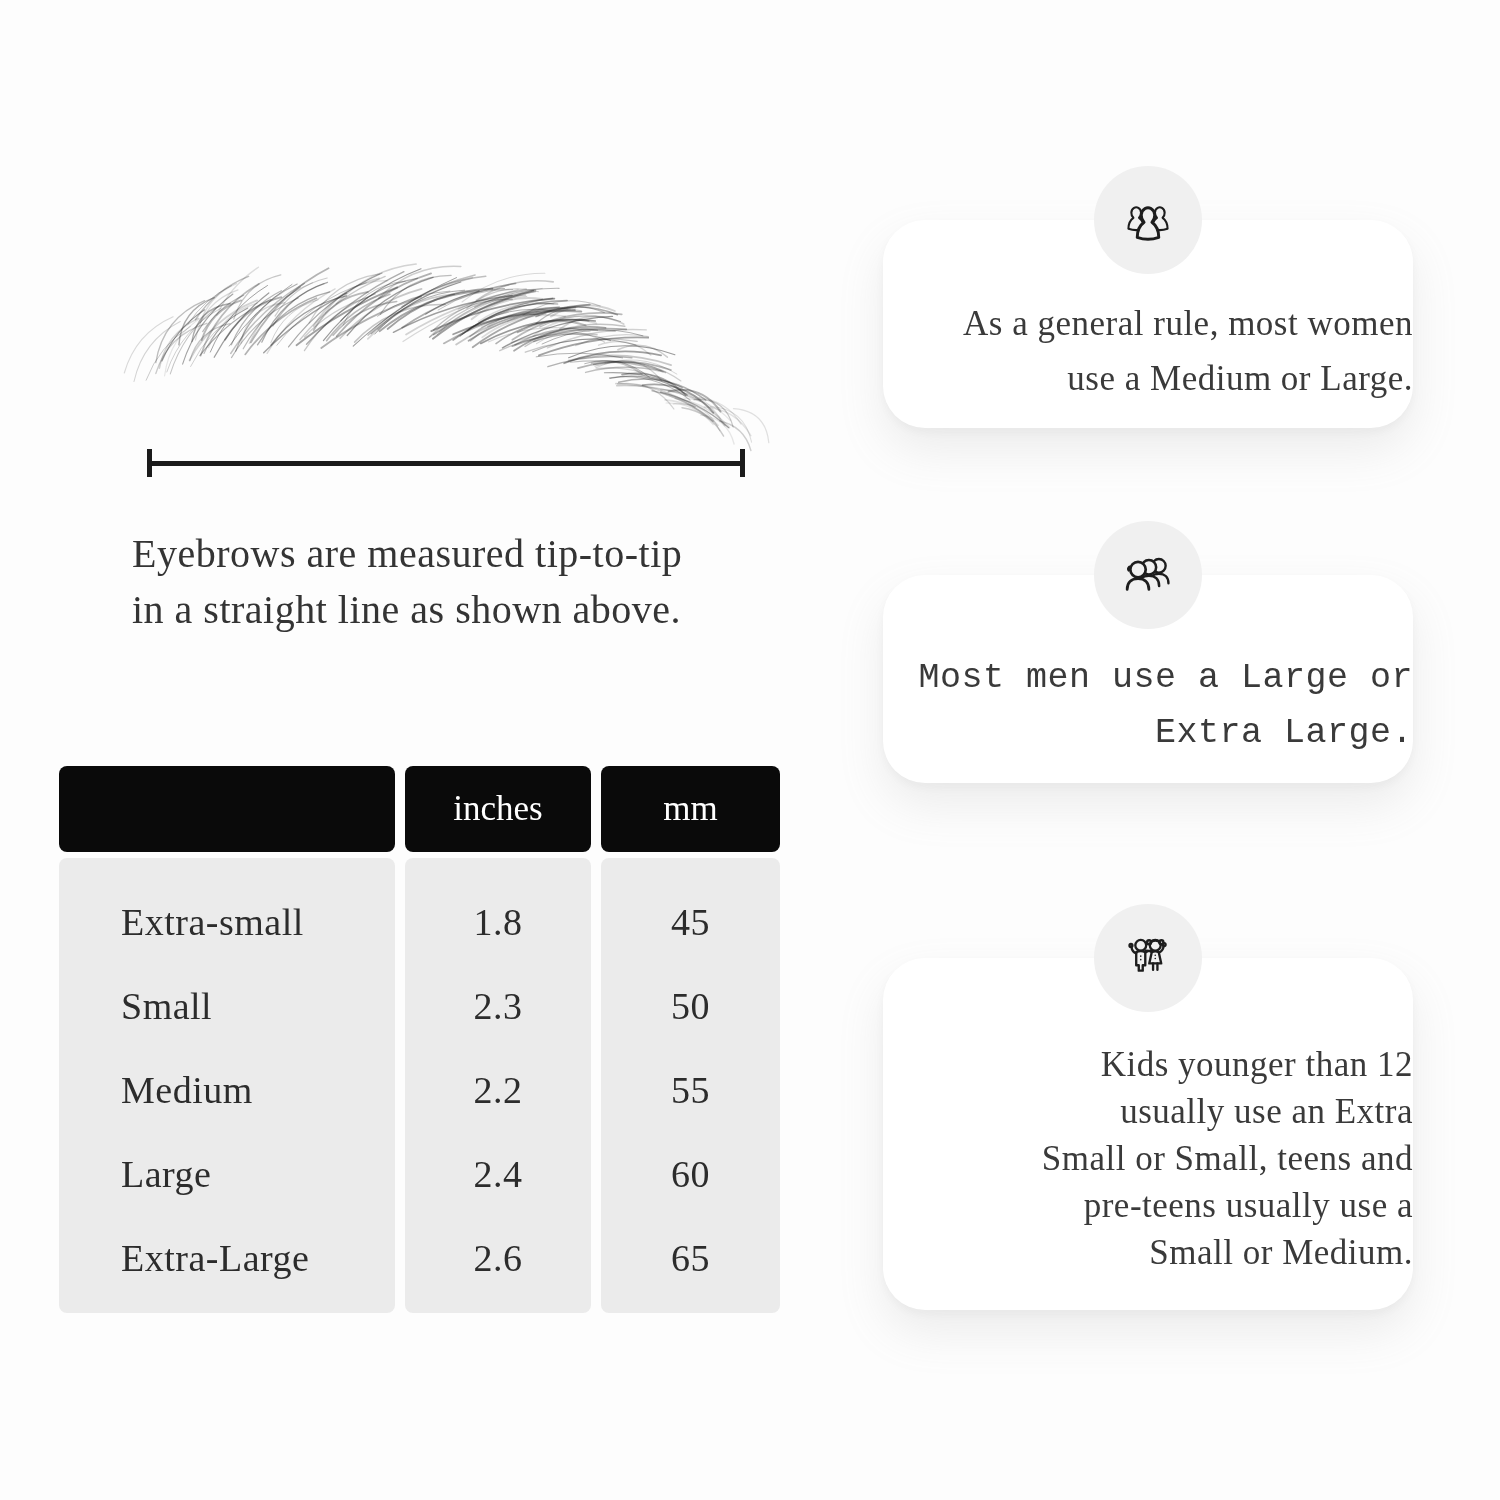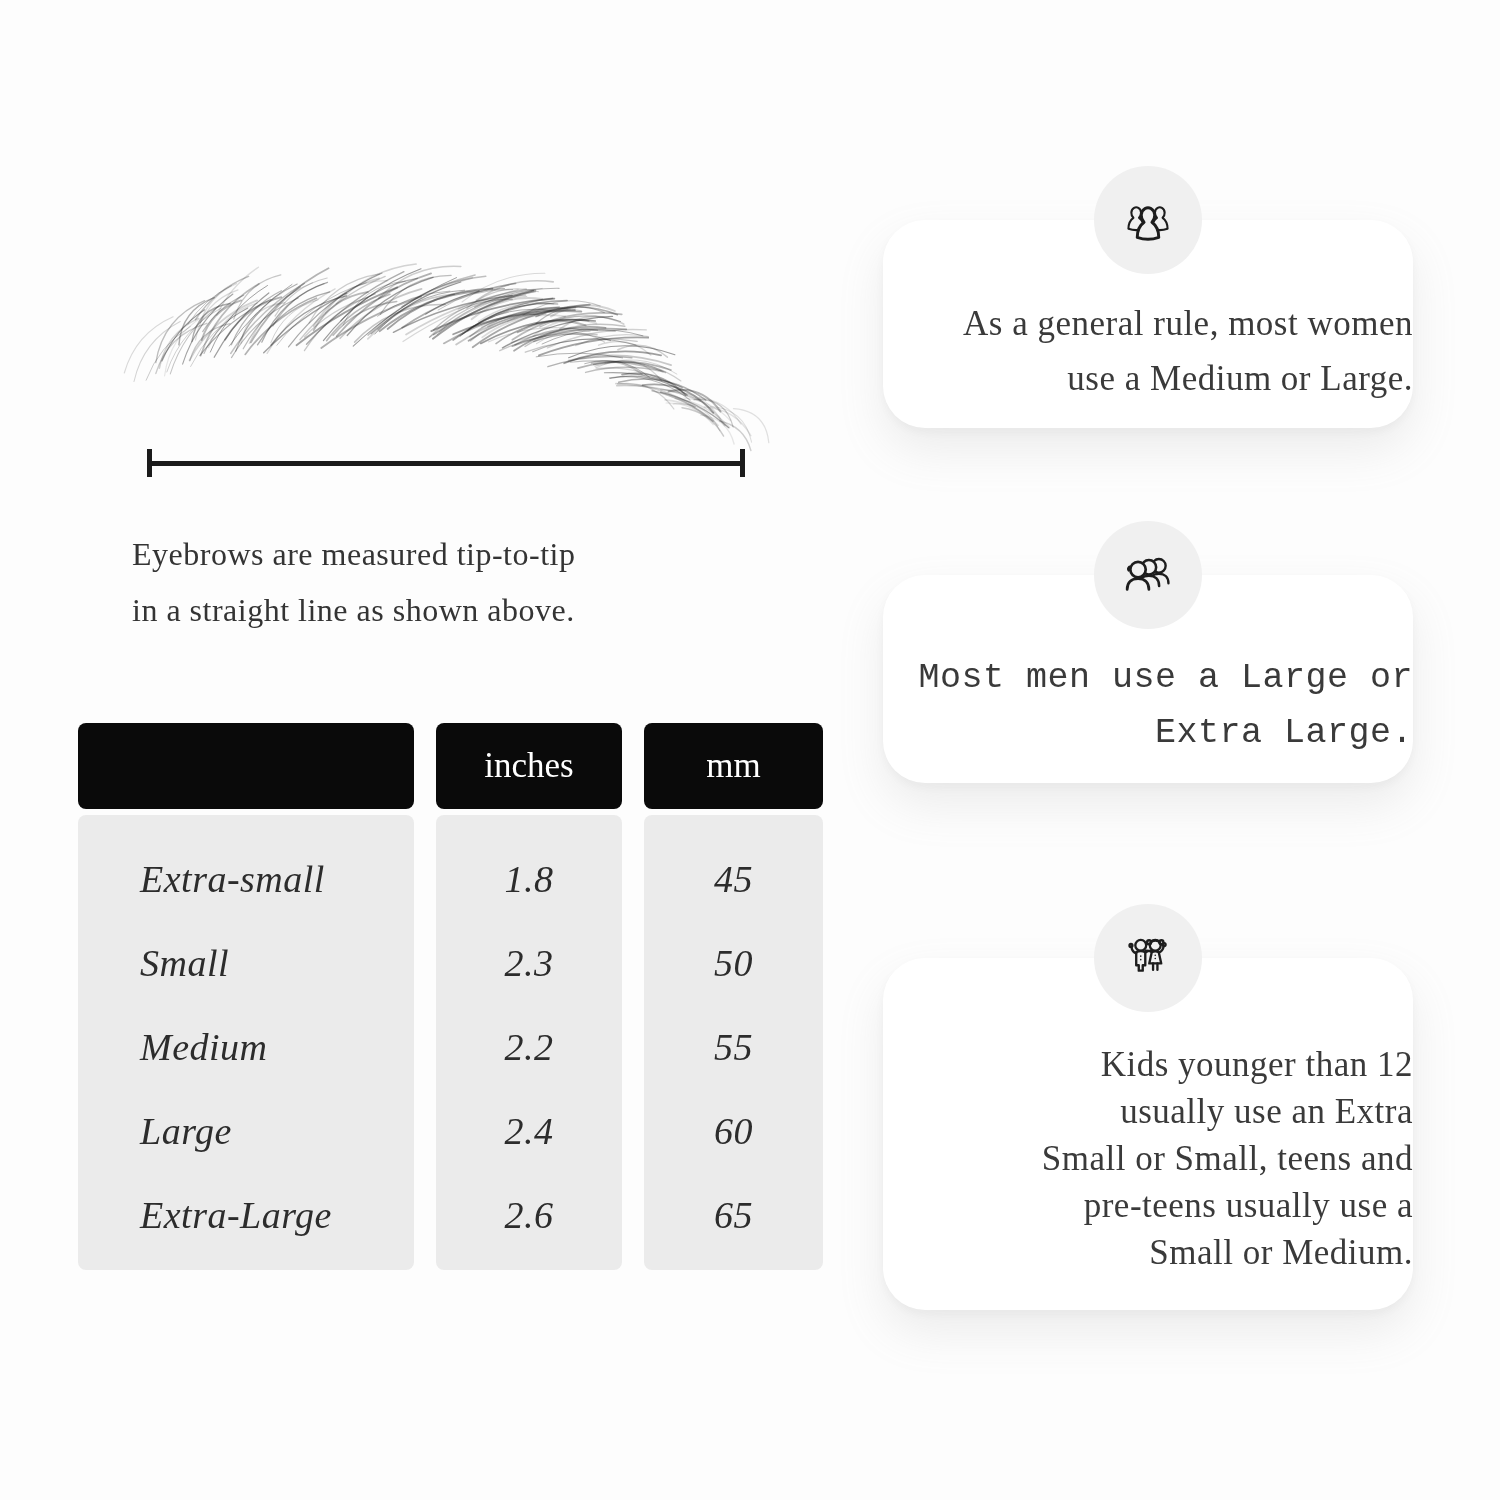--- a/index.html
+++ b/index.html
@@ -9,30 +9,30 @@
     font-family:"Liberation Serif","DejaVu Serif",serif;
   }
   
   .brow-svg{position:absolute;left:0;top:0;width:1500px;height:1500px;pointer-events:none;}
   .ruler{position:absolute;left:147px;top:449px;width:598px;height:28px;}
   .ruler .bar{position:absolute;left:2px;right:2px;top:12px;height:5px;background:#1b1b1b;}
   .ruler .tick{position:absolute;top:0;width:5px;height:28px;background:#1b1b1b;}
   .ruler .tick.left{left:0;}
   .ruler .tick.right{right:0;}
   .caption{position:absolute;left:132px;top:526px;width:660px;
-    font-size:32px;line-height:56px;color:#343434;letter-spacing:.5px;}
+    font-size:40px;line-height:56px;color:#343434;letter-spacing:.5px;}
   
-  .tbl-head,.tbl-body{position:absolute;left:78px;width:721px;display:grid;
-    grid-template-columns:336px 186px 179px;column-gap:22px;}
+  .tbl-head,.tbl-body{position:absolute;left:59px;width:721px;display:grid;
+    grid-template-columns:336px 186px 179px;column-gap:10px;margin-top:43px;}
   .tbl-head{top:723px;}
   .th{height:86px;background:#0a0a0a;border-radius:8px;color:#fff;
     font-size:35px;display:flex;align-items:center;justify-content:center;}
   .tbl-body{top:815px;}
   .tcol{background:#ebebeb;border-radius:8px;height:455px;padding-top:22px;box-sizing:border-box;}
-  .tcell{height:84px;display:flex;align-items:center;font-size:38px;color:#2c2c2c;letter-spacing:.5px;font-style:italic;}
+  .tcell{height:84px;display:flex;align-items:center;font-size:38px;color:#2c2c2c;letter-spacing:.5px;}
   .tcol-size .tcell{padding-left:62px;}
   .tcol-num .tcell{justify-content:center;}
   
   .card{position:absolute;left:883px;width:530px;background:#ffffff;border-radius:42px;
     box-shadow:0 22px 45px rgba(150,150,150,.16),0 4px 10px rgba(0,0,0,.035);}
   .card-1{top:220px;height:208px;}
   .card-2{top:575px;height:208px;font-family:Liberation Mono, monospace;}
   .card-3{top:958px;height:352px;}
   .badge{position:absolute;left:50%;top:0;transform:translate(-50%,-50%);
     width:108px;height:108px;border-radius:50%;background:#f0f0f0;

